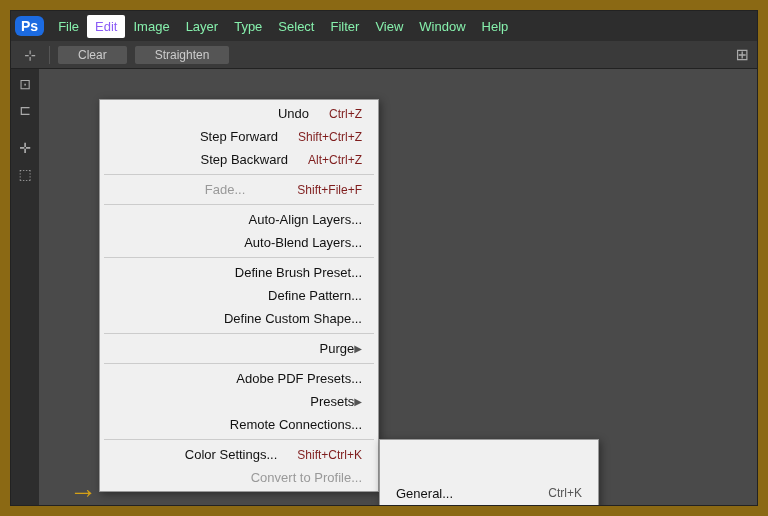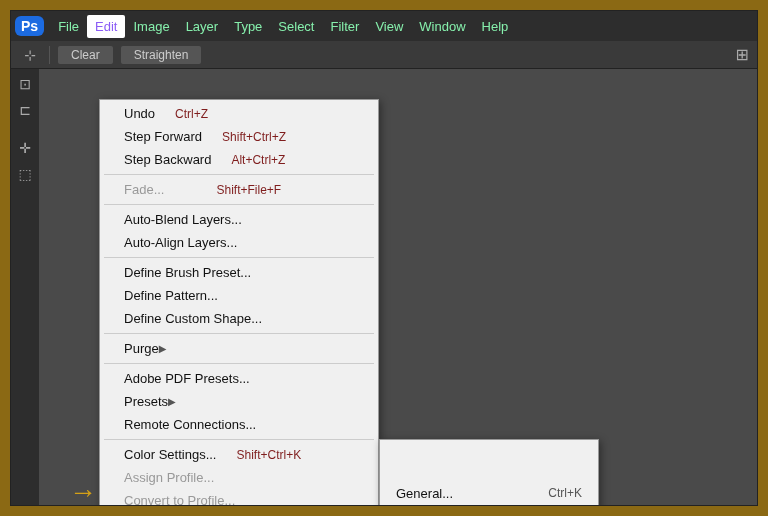--- a/index.html
+++ b/index.html
@@ -56,21 +56,21 @@
       background: #3a3a3a;
       height: 28px;
       padding: 0 8px;
       gap: 8px;
       flex-shrink: 0;
       border-bottom: 1px solid #222;
     }
     .toolbar-btn {
       color: #ccc;
       font-size: 12px;
-      padding: 2px 13px;
+      padding: 2px 20px;
       background: #555;
       border-radius: 2px;
       cursor: pointer;
     }
     .toolbar-separator { width: 1px; height: 18px; background: #555; }
 
     
     .main-area {
       display: flex;
       flex: 1;
@@ -118,24 +118,24 @@
     .edit-menu {
       background: #f0f0f0;
       border: 1px solid #999;
       min-width: 280px;
       box-shadow: 2px 2px 8px rgba(0,0,0,0.4);
       padding: 2px 0;
       position: relative;
       left: 60px;
     }
     .menu-section-item {
-      padding: 4px 16px 4px 24px;
+      padding: 4px 16px 4px 11px;
       color: #111;
       display: flex;
-      justify-content: flex-start;
+      justify-content: flex-end;
       align-items: center;
       cursor: pointer;
       white-space: nowrap;
     }
     .menu-section-item.disabled { color: #999; cursor: default; gap: 32px; }
     .menu-separator {
       height: 1px;
       background: #ccc;
       margin: 3px 4px;
     }
@@ -237,24 +237,24 @@
             <span>Step Backward</span>
             <span class="shortcut">Alt+Ctrl+Z</span>
           </div>
           <div class="menu-separator"></div>
           <div class="menu-section-item disabled">
             <span>Fade...</span>
             <span class="shortcut">Shift+File+F</span>
           </div>
           <div class="menu-separator"></div>
           <div class="menu-section-item">
+            <span>Auto-Align Layers...</span>
+          </div>
+          <div class="menu-section-item">
             <span>Auto-Blend Layers...</span>
-          </div>
-          <div class="menu-section-item">
-            <span>Auto-Align Layers...</span>
           </div>
           <div class="menu-separator"></div>
           <div class="menu-section-item">
             <span>Define Brush Preset...</span>
           </div>
           <div class="menu-section-item">
             <span>Define Pattern...</span>
           </div>
           <div class="menu-section-item">
             <span>Define Custom Shape...</span>
@@ -272,23 +272,20 @@
             <span>Presets</span>
             <span class="submenu-arrow">▶</span>
           </div>
           <div class="menu-section-item">
             <span>Remote Connections...</span>
           </div>
           <div class="menu-separator"></div>
           <div class="menu-section-item">
             <span>Color Settings...</span>
             <span class="shortcut">Shift+Ctrl+K</span>
-          </div>
-          <div class="menu-section-item disabled">
-            <span>Assign Profile...</span>
           </div>
           <div class="menu-section-item disabled">
             <span>Convert to Profile...</span>
           </div>
 
         </div>
 
         <div class="preferences-submenu">
           <div class="pref-item">
             <span>General...</span>

